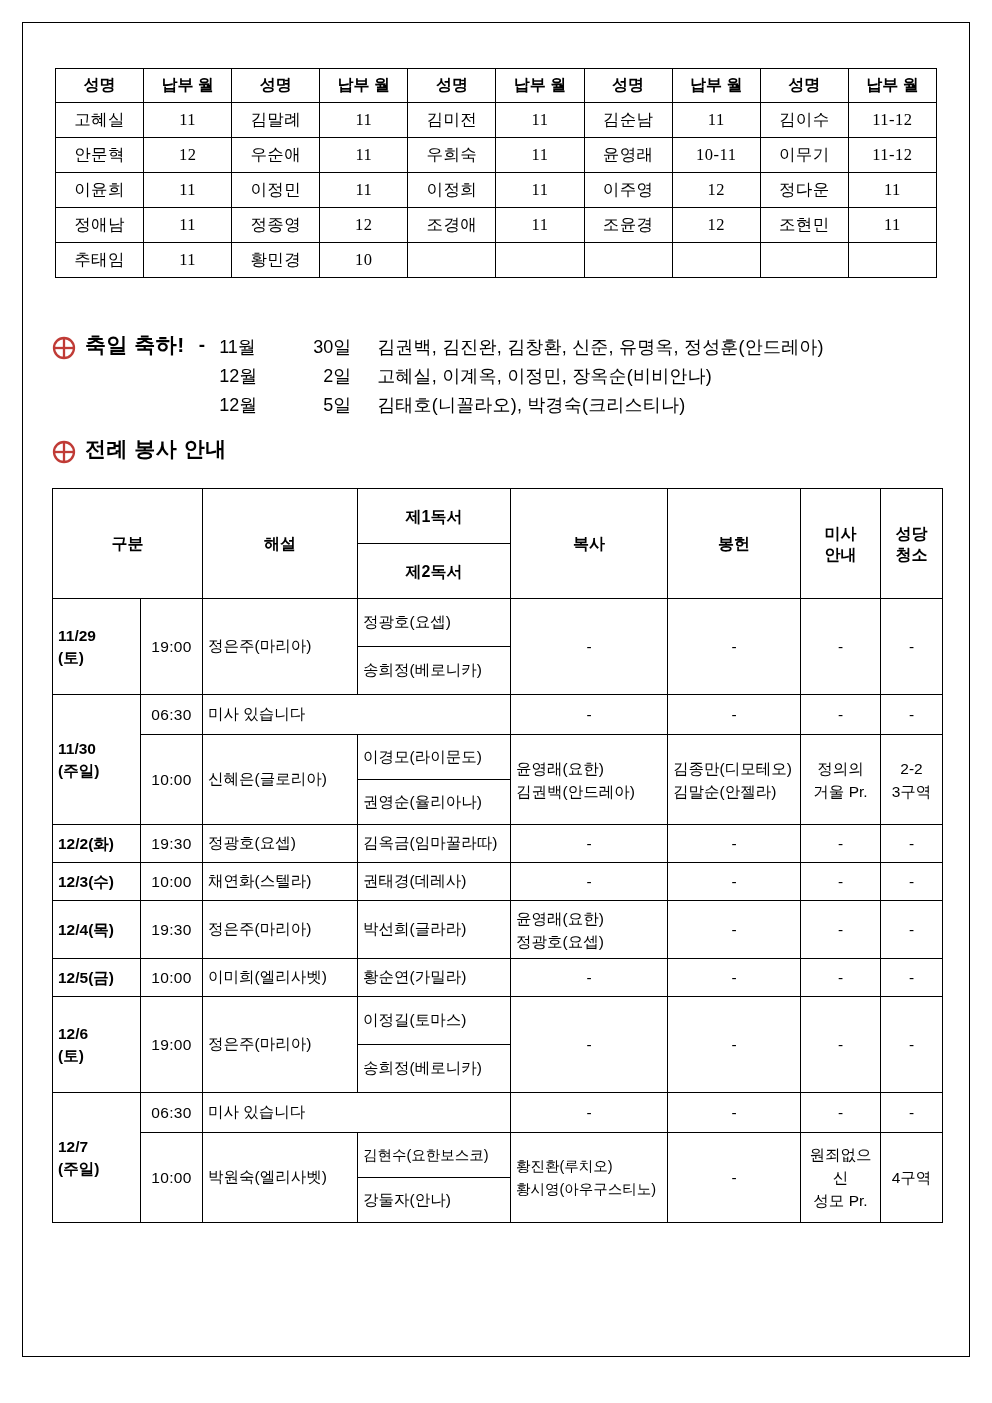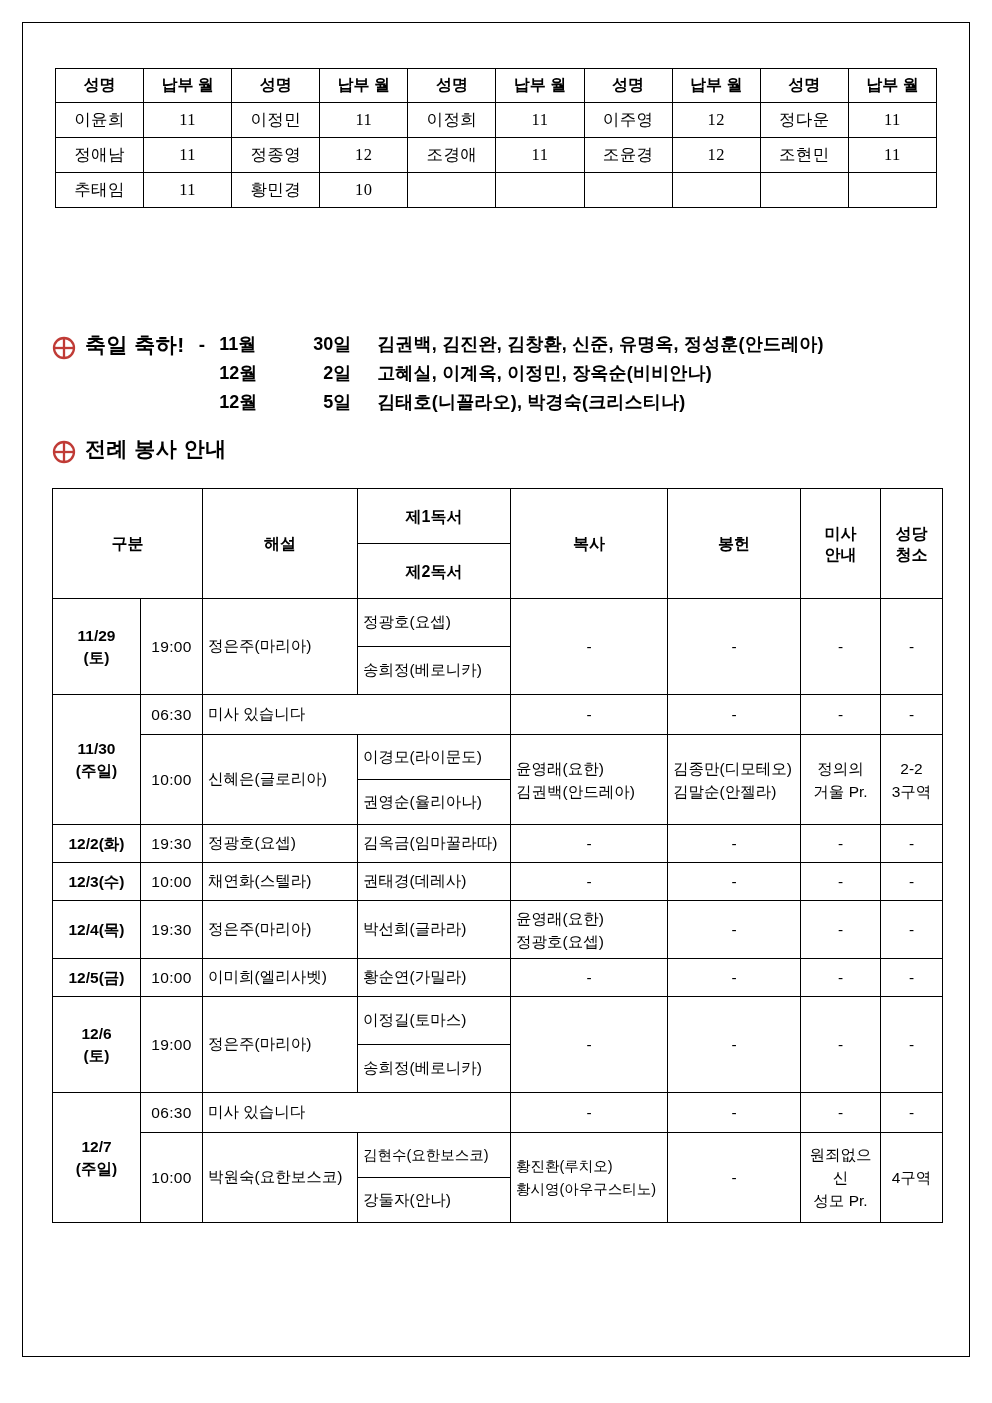--- a/index.html
+++ b/index.html
@@ -110,24 +110,24 @@
     font-size: 19px;
     margin-left: 14px;
     margin-right: 6px;
     line-height: 26px;
   }
   .ann-lines {
     margin-left: 8px;
   }
   .ann-line {
     display: flex;
-    align-items: flex-start;
+    align-items: center;
     height: 29px;
     font-family: "Liberation Sans", "DejaVu Sans", sans-serif;
-    font-weight: bold;
+    font-weight: normal;
   }
   .ann-line .month {
     width: 60px;
     font-size: 18px;
     text-align: left;
   }
   .ann-line .day {
     width: 72px;
     font-size: 18px;
     text-align: right;
@@ -160,21 +160,21 @@
     vertical-align: middle;
     box-sizing: border-box;
   }
   table.schedule th {
     font-weight: bold;
     text-align: center;
     font-size: 16px;
     line-height: 21px;
   }
   td.c-date {
-    text-align: center;
+    text-align: left;
     font-weight: bold;
     font-size: 16px;
     line-height: 22px;
     font-family: "Liberation Sans", sans-serif;
   }
   td.c-time {
     text-align: center;
     font-size: 15.5px;
     font-family: "Liberation Sans", sans-serif;
     letter-spacing: 0.3px;
@@ -213,20 +213,44 @@
           <th>납부 월</th>
           <th class="name-col">성명</th>
           <th>납부 월</th>
           <th class="name-col">성명</th>
           <th>납부 월</th>
           <th class="name-col">성명</th>
           <th>납부 월</th>
         </tr>
       </thead>
       <tbody>
+        <tr>
+          <td class="name-col nm">고혜실</td>
+          <td class="num-val">11</td>
+          <td class="name-col nm">김말례</td>
+          <td class="num-val">11</td>
+          <td class="name-col nm">김미전</td>
+          <td class="num-val">11</td>
+          <td class="name-col nm">김순남</td>
+          <td class="num-val">11</td>
+          <td class="name-col nm">김이수</td>
+          <td class="num-val">11-12</td>
+        </tr>
+        <tr>
+          <td class="name-col nm">안문혁</td>
+          <td class="num-val">12</td>
+          <td class="name-col nm">우순애</td>
+          <td class="num-val">11</td>
+          <td class="name-col nm">우희숙</td>
+          <td class="num-val">11</td>
+          <td class="name-col nm">윤영래</td>
+          <td class="num-val">10-11</td>
+          <td class="name-col nm">이무기</td>
+          <td class="num-val">11-12</td>
+        </tr>
         <tr>
           <td class="name-col nm">이윤희</td>
           <td class="num-val">11</td>
           <td class="name-col nm">이정민</td>
           <td class="num-val">11</td>
           <td class="name-col nm">이정희</td>
           <td class="num-val">11</td>
           <td class="name-col nm">이주영</td>
           <td class="num-val">12</td>
           <td class="name-col nm">정다운</td>
@@ -463,21 +487,21 @@
           </td>
           <td class="c-time" style="height:40px">06:30</td>
           <td class="c-left" colspan="2">미사  있습니다</td>
           <td class="dash">-</td>
           <td class="dash">-</td>
           <td class="dash">-</td>
           <td class="dash">-</td>
         </tr>
         <tr>
           <td class="c-time" rowspan="2">10:00</td>
-          <td class="c-left" rowspan="2">박원숙(요한보스코)</td>
+          <td class="c-left" rowspan="2">박원숙(엘리사벳)</td>
           <td class="c-left" style="height:45px;font-size:14.5px">김현수(요한보스코)</td>
           <td class="c-left two-line" rowspan="2" style="font-size:14.5px">
             <span>황진환(루치오)</span><br>
             <span>황시영(아우구스티노)</span>
           </td>
           <td class="dash" rowspan="2">-</td>
           <td class="c-center" rowspan="2">
             <span>원죄없으신</span><br>
             <span>성모 Pr.</span>
           </td>

